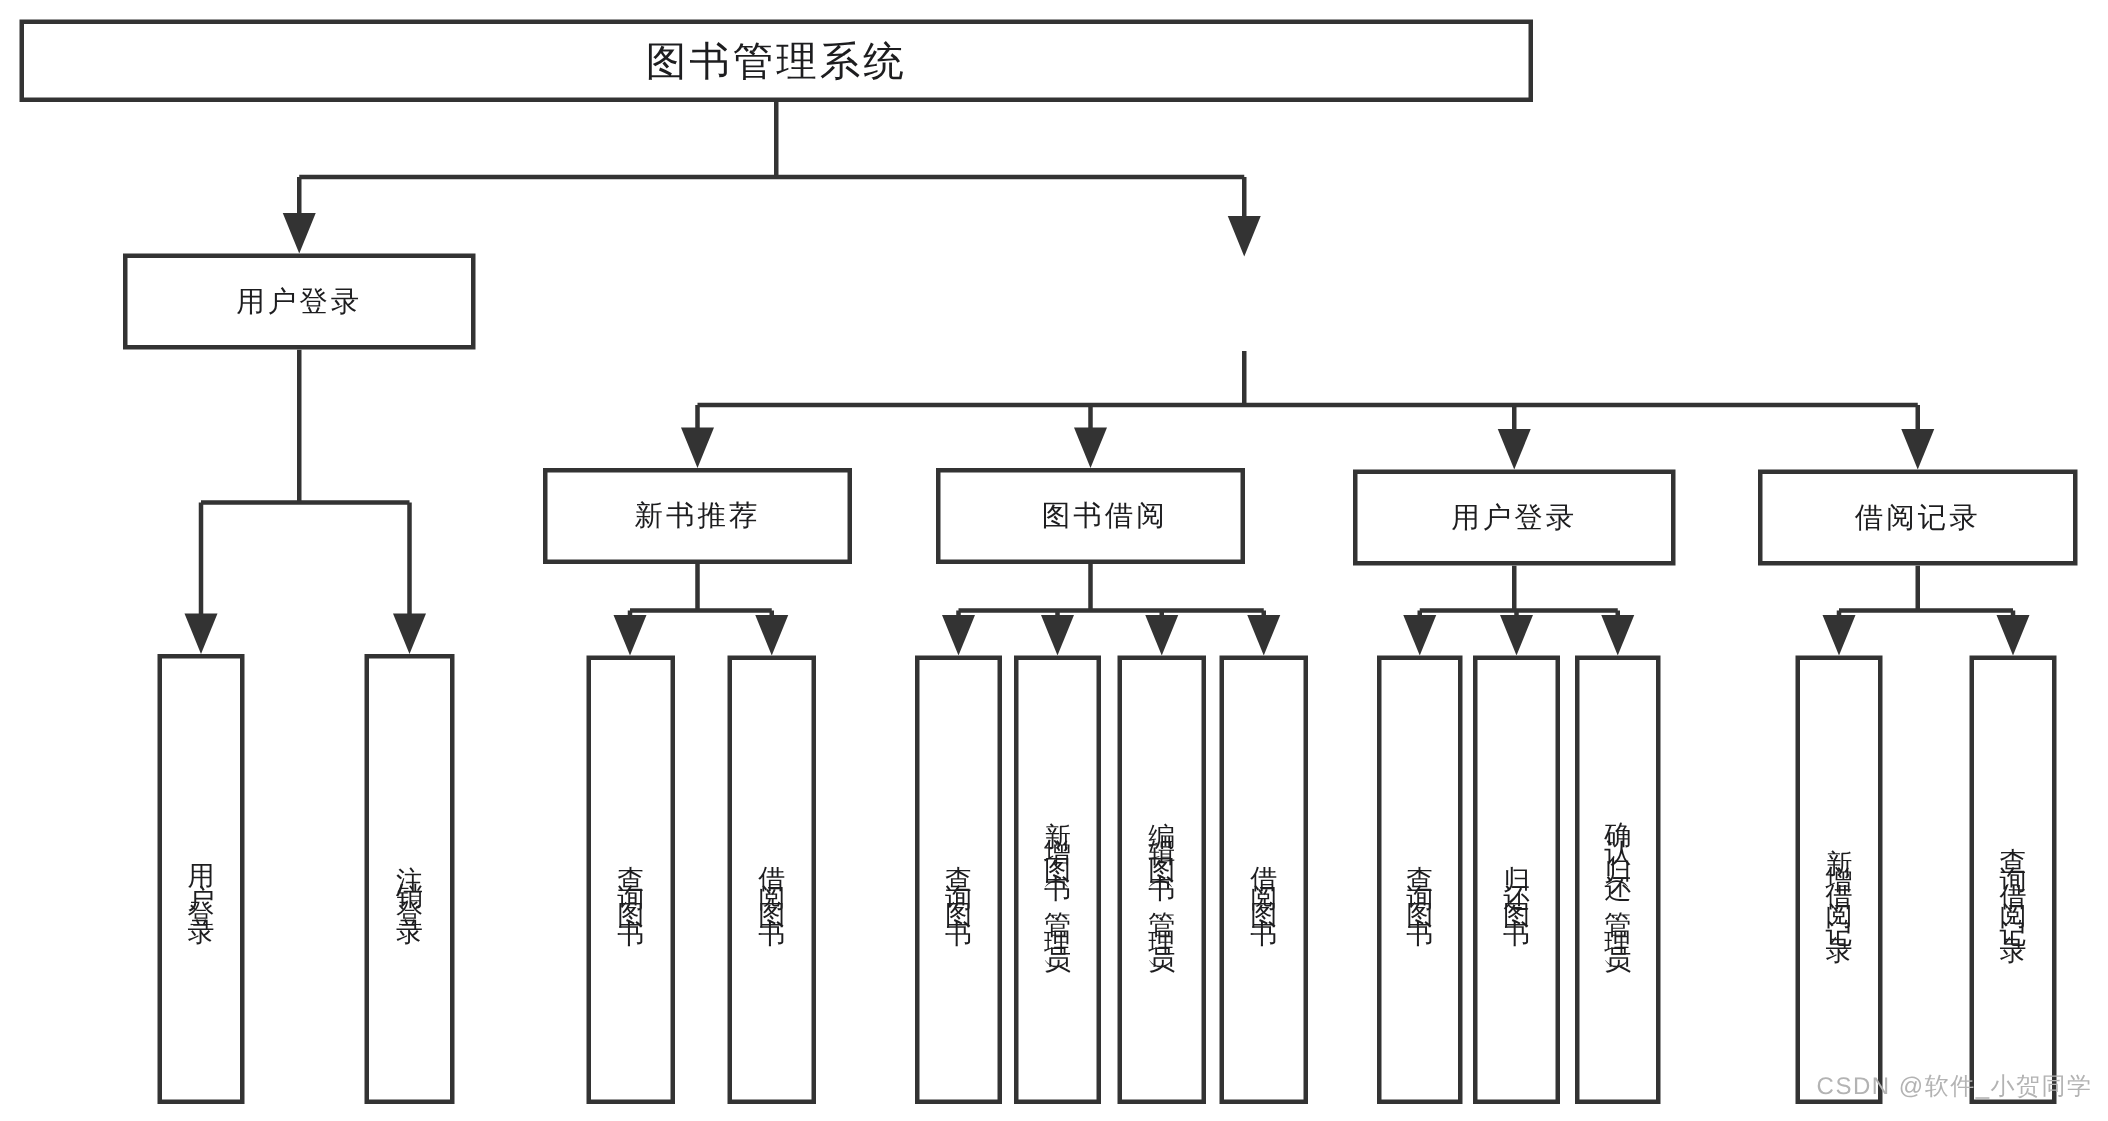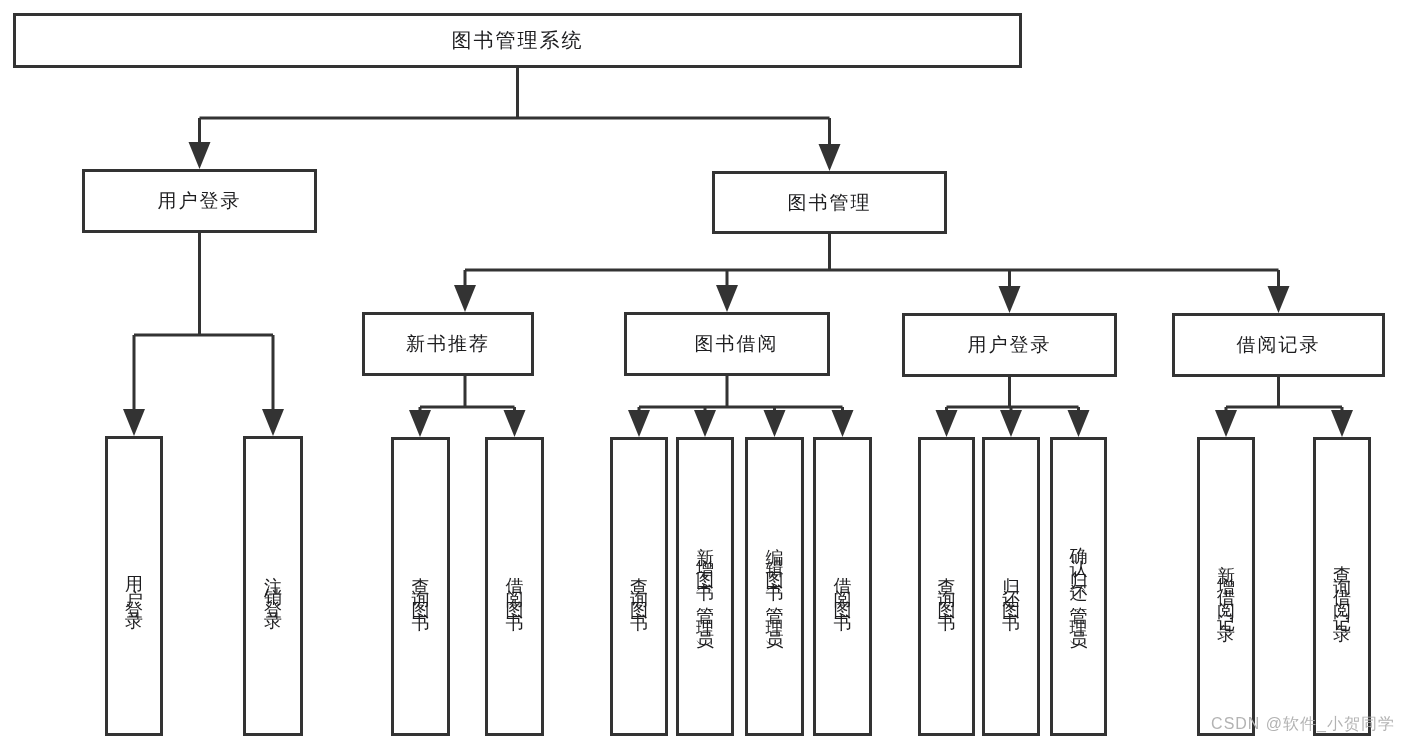--- a/index.html
+++ b/index.html
@@ -30,21 +30,21 @@
     align-items: center;
     justify-content: center;
     color: #1d1d1f;
   }
   .box .lbl { white-space: nowrap; }
   .h-lbl {
     font-size: 19px;
     letter-spacing: 2px;
   }
   .root-lbl {
-    font-size: 20px;
+    font-size: 27px;
     letter-spacing: 2px;
   }
   .v-box .lbl {
     writing-mode: vertical-rl;
     text-orientation: mixed;
     font-size: 18px;
     letter-spacing: 12px;
     white-space: normal;
     line-height: 1;
   }
@@ -97,25 +97,22 @@
     </g>
   </svg>
 
   <div class="box" style="left:13px; top:13px; width:1009px; height:55px;">
     <span class="lbl root-lbl">图书管理系统</span>
   </div>
 
   <div class="box" style="left:82px; top:169px; width:235px; height:64px;">
     <span class="lbl h-lbl">用户登录</span>
   </div>
-  <div class="box" style="left:712px; top:171px; width:235px; height:63px;">
-    <span class="lbl h-lbl">图书管理</span>
-  </div>
 
-  <div class="box" style="left:362px; top:312px; width:172px; height:64px;">
+  <div class="box" style="left:362px; top:312px; width:206px; height:64px;">
     <span class="lbl h-lbl">新书推荐</span>
   </div>
   <div class="box" style="left:624px; top:312px; width:206px; height:64px;padding-left:19px;">
     <span class="lbl h-lbl">图书借阅</span>
   </div>
   <div class="box" style="left:902px; top:313px; width:215px; height:64px;">
     <span class="lbl h-lbl">用户登录</span>
   </div>
   <div class="box" style="left:1172px; top:313px; width:213px; height:64px;align-items:center;">
     <span class="lbl h-lbl">借阅记录</span>

